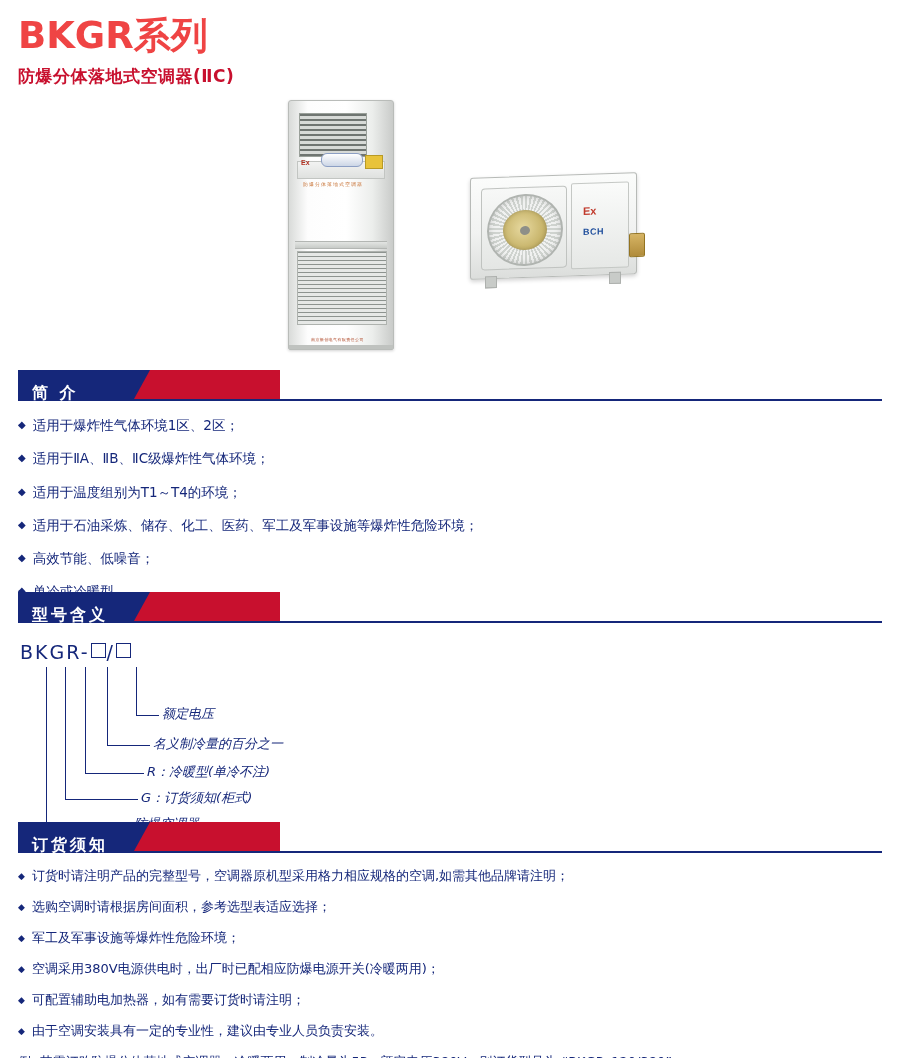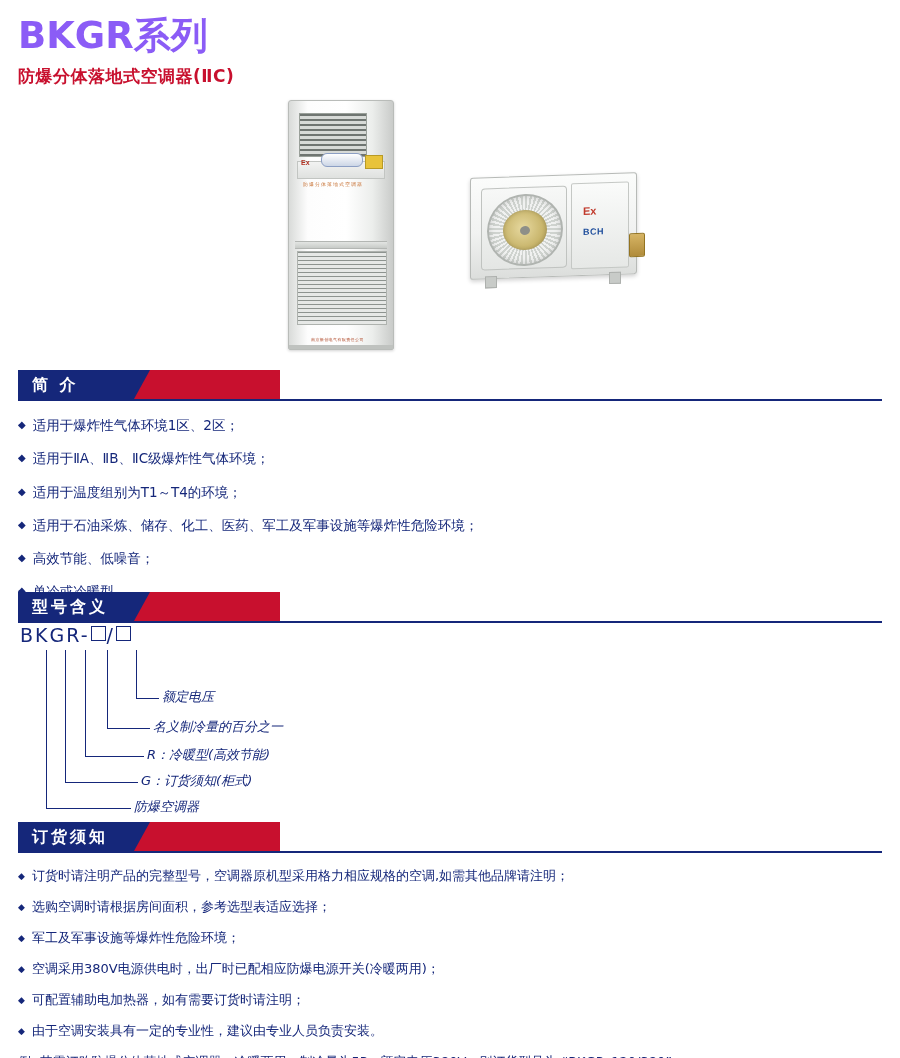--- a/index.html
+++ b/index.html
@@ -23,21 +23,21 @@
 
   
   .title-block {
     position: absolute;
     left: 18px;
     top: 16px;
   }
   .main-title {
     font-size: 37px;
     font-weight: bold;
-    color: #8b5cf6;
+    color: #ef4444;
     letter-spacing: 0px;
     line-height: 1.1;
     font-family: "DejaVu Sans", "Liberation Sans", sans-serif;
   }
   .sub-title {
     font-size: 17px;
     font-weight: bold;
     color: #c8102e;
     margin-top: 8px;
     letter-spacing: 0.5px;
@@ -280,21 +280,21 @@
     left: 116px;
     top: 0;
     width: 146px;
     height: 29px;
     background: #c8102e;
     clip-path: polygon(16px 0, 146px 0, 146px 29px, 0 29px);
   }
   .banner-label {
     position: absolute;
     left: 14px;
-    top: 0;
+    top: 8px;
     height: 29px;
     line-height: 29px;
     font-size: 16px;
     font-weight: bold;
     color: #ffffff;
     letter-spacing: 3px;
     z-index: 3;
     font-family: "DejaVu Sans", "Liberation Sans", sans-serif;
   }
   .banner-underline {
@@ -326,21 +326,21 @@
     margin-right: 7px;
     color: #15277a;
   }
   .bullet-text {
     flex: 1 1 auto;
   }
 
   
   .model-diagram {
     position: relative;
-    margin-top: 3px;
+    margin-top: 20px;
     height: 170px;
   }
   .model-code {
     position: absolute;
     left: 2px;
     top: 0;
     font-size: 19px;
     color: #15277a;
     letter-spacing: 2px;
     font-family: "DejaVu Sans", "Liberation Sans", sans-serif;
@@ -484,21 +484,21 @@
         <span>BK</span><span>G</span><span>R</span><span>-</span><span class="sq"></span><span>/</span><span class="sq"></span>
       </div>
 
       <div class="lead" style="left:118px; top:26px; width:22px; height:48px;"></div>
       <div class="lead-label" style="left:144px; top:64px;">额定电压</div>
 
       <div class="lead" style="left:89px; top:26px; width:42px; height:78px;"></div>
       <div class="lead-label" style="left:135px; top:94px;text-align:center;">名义制冷量的百分之一</div>
 
       <div class="lead" style="left:67px; top:26px; width:58px; height:106px;"></div>
-      <div class="lead-label" style="left:129px; top:122px;">R：冷暖型(高效节能)</div>
+      <div class="lead-label" style="left:129px; top:122px;">R：冷暖型(单冷不注)</div>
 
       <div class="lead" style="left:47px; top:26px; width:72px; height:132px;"></div>
       <div class="lead-label" style="left:123px; top:148px;">G：订货须知(柜式)</div>
 
       <div class="lead" style="left:28px; top:26px; width:84px; height:158px;"></div>
       <div class="lead-label" style="left:116px; top:174px;">防爆空调器</div>
     </div>
   </div>
 
   <div class="section" style="top:822px;">

